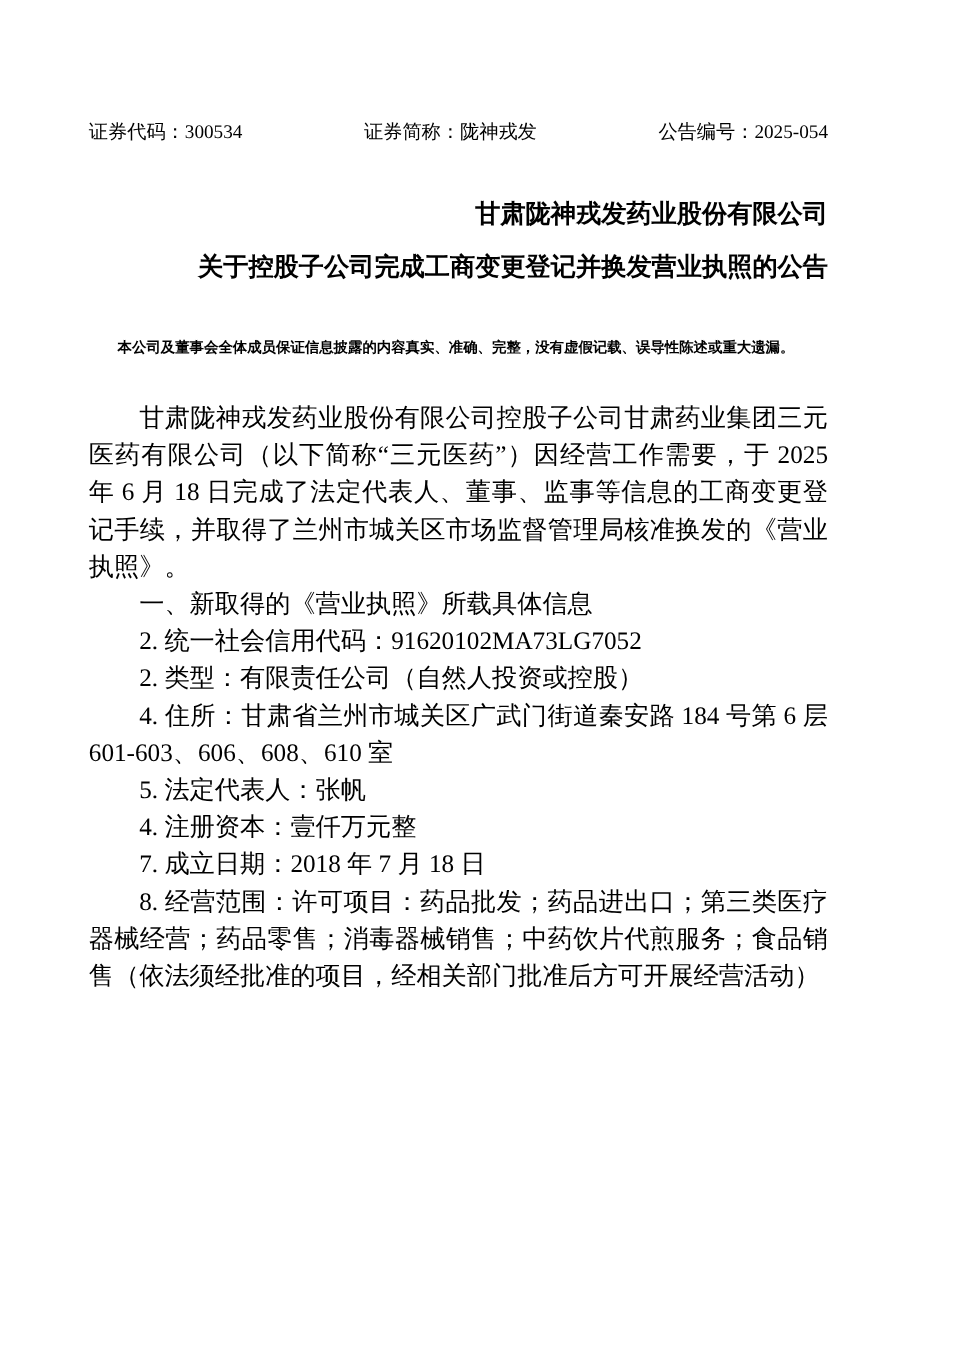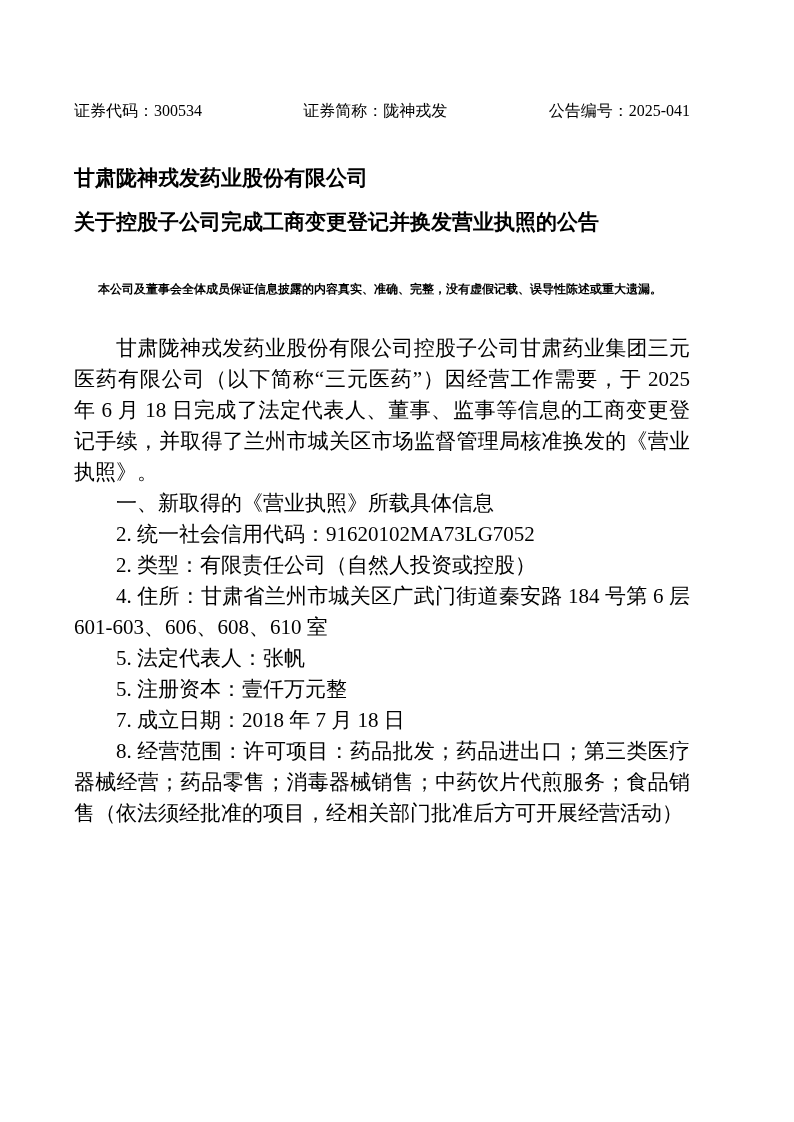--- a/index.html
+++ b/index.html
@@ -24,21 +24,21 @@
   .doc-header {
     display: flex;
     justify-content: space-between;
     align-items: baseline;
     font-size: 16px;
     line-height: 22px;
     white-space: nowrap;
   }
   .title-block {
     margin-top: 34px;
-    text-align: left;
+    text-align: right;
     font-weight: bold;
     font-size: 21px;
     line-height: 44px;
   }
   .disclaimer {
     margin: 28px 0 0 0;
     font-size: 12px;
     font-weight: bold;
     line-height: 34px;
     text-align: justify;
@@ -59,38 +59,38 @@
   }
 </style>
 </head>
 <body>
 
 <div class="page">
 
   <div class="doc-header">
     <span>证券代码：300534</span>
     <span>证券简称：陇神戎发</span>
-    <span>公告编号：2025-041</span>
+    <span>公告编号：2025-054</span>
   </div>
 
   <div class="title-block">
     <div>甘肃陇神戎发药业股份有限公司</div>
     <div>关于控股子公司完成工商变更登记并换发营业执照的公告</div>
   </div>
 
   <p class="disclaimer">本公司及董事会全体成员保证信息披露的内容真实、准确、完整，没有虚假记载、误导性陈述或重大遗漏。</p>
 
   <div class="body-text">
     <p>甘肃陇神戎发药业股份有限公司控股子公司甘肃药业集团三元医药有限公司（以下简称“三元医药”）因经营工作需要，于 2025 年 6 月 18 日完成了法定代表人、董事、监事等信息的工商变更登记手续，并取得了兰州市城关区市场监督管理局核准换发的《营业执照》。</p>
 
     <p class="section-heading">一、新取得的《营业执照》所载具体信息</p>
 
     <p>2. 统一社会信用代码：91620102MA73LG7052</p>
     <p>2. 类型：有限责任公司（自然人投资或控股）</p>
     <p>4. 住所：甘肃省兰州市城关区广武门街道秦安路 184 号第 6 层 601-603、606、608、610 室</p>
     <p>5. 法定代表人：张帆</p>
-    <p>5. 注册资本：壹仟万元整</p>
+    <p>4. 注册资本：壹仟万元整</p>
     <p>7. 成立日期：2018 年 7 月 18 日</p>
     <p>8. 经营范围：许可项目：药品批发；药品进出口；第三类医疗器械经营；药品零售；消毒器械销售；中药饮片代煎服务；食品销售（依法须经批准的项目，经相关部门批准后方可开展经营活动）</p>
 
   </div>
 
 </div>
 
 </body></html>

